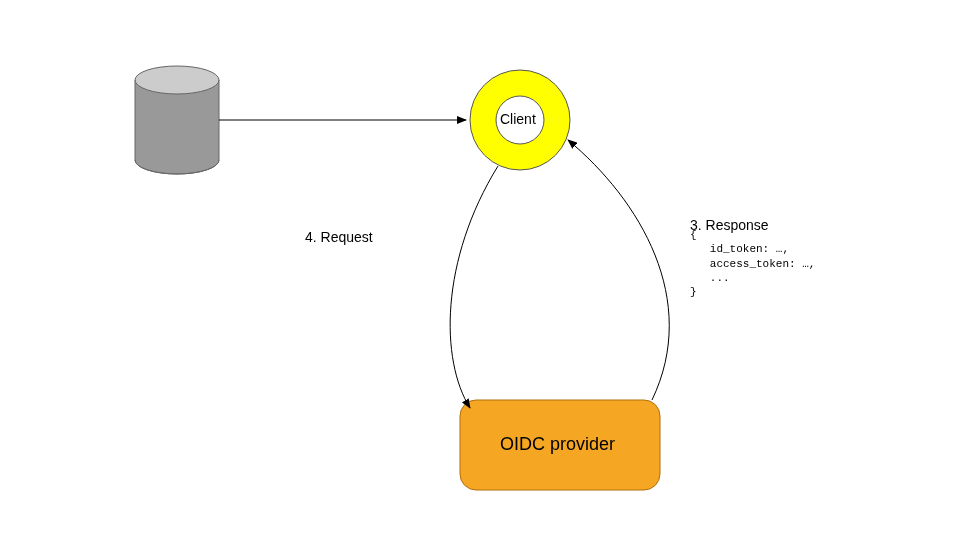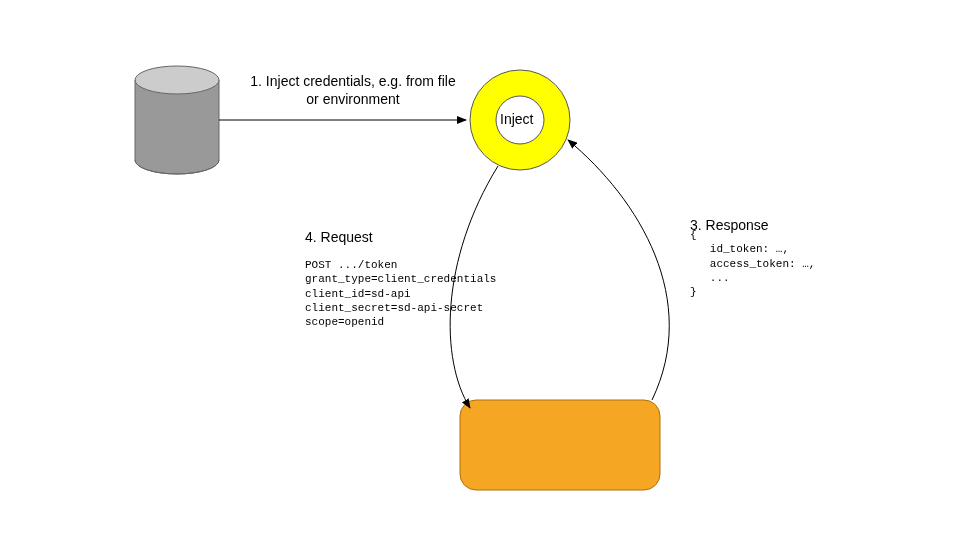--- a/index.html
+++ b/index.html
@@ -73,33 +73,27 @@
       <rect x="460" y="400" width="200" height="90" rx="16" ry="16" fill="#f5a623" stroke="#b26f0a" stroke-width="1"></rect>
     </g>
 
     <line x1="219" y1="120" x2="466" y2="120" stroke="#000" stroke-width="1" marker-end="url(#arrowhead)"></line>
 
     <path d="M498,166 C440,260 440,360 470,408" fill="none" stroke="#000" stroke-width="1" marker-end="url(#arrowhead)"></path>
 
     <path d="M652,400 C700,300 640,200 568,140" fill="none" stroke="#000" stroke-width="1" marker-end="url(#arrowhead)"></path>
   </svg>
 
-  <div class="node-text" style="left:500px; top:111px;">Inject</div>
+  <div class="node-text" style="left:500px; top:111px;">Client</div>
 
+  <div class="node-text provider-text" style="left:500px; top:434px;">OIDC provider</div>
 
-  <div class="label center-text" style="left:248px; top:72px; width:210px; white-space:pre-line;">1. Inject credentials, e.g. from file
-or environment</div>
 
   <div class="label" style="left:305px; top:228px;">4. Request</div>
 
-  <div class="label mono" style="left:305px; top:258px;">POST .../token
-grant_type=client_credentials
-client_id=sd-api
-client_secret=sd-api-secret
-scope=openid</div>
 
   <div class="label" style="left:690px; top:216px;">3. Response</div>
 
   <div class="label mono" style="left:690px; top:228px;">{
    id_token: …,
    access_token: …,
    ...
 }</div>
 
 </div>

